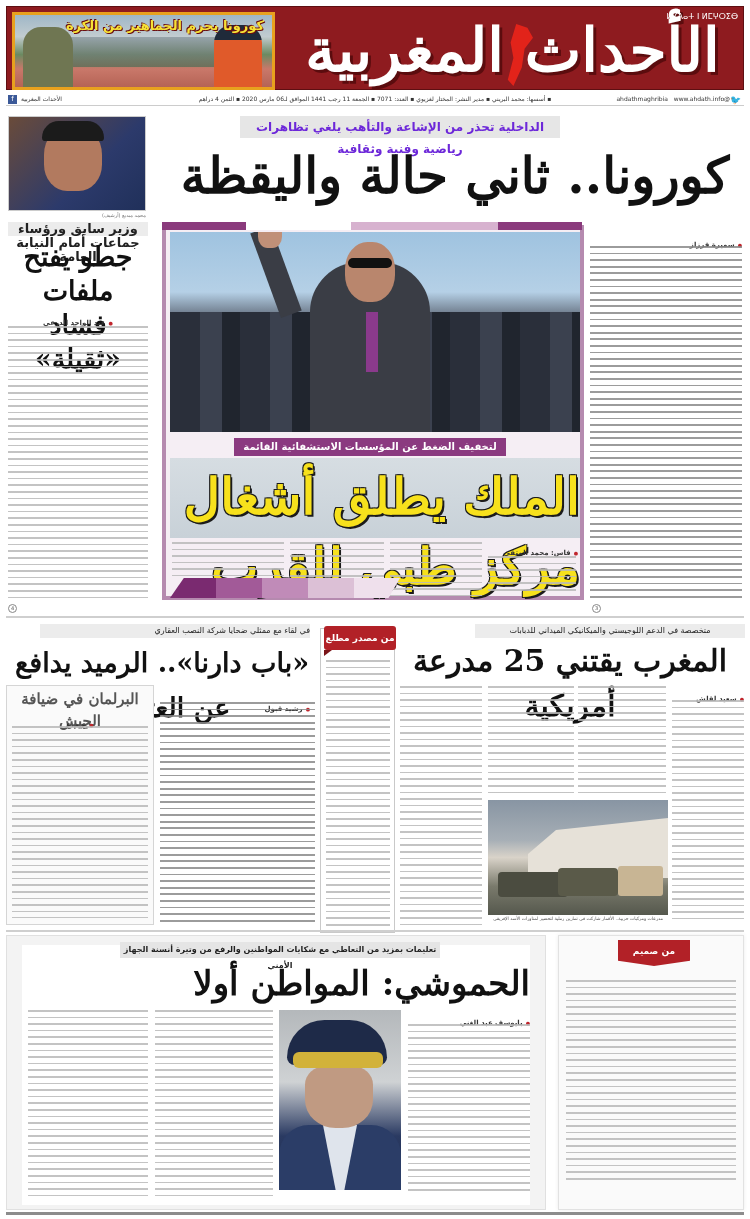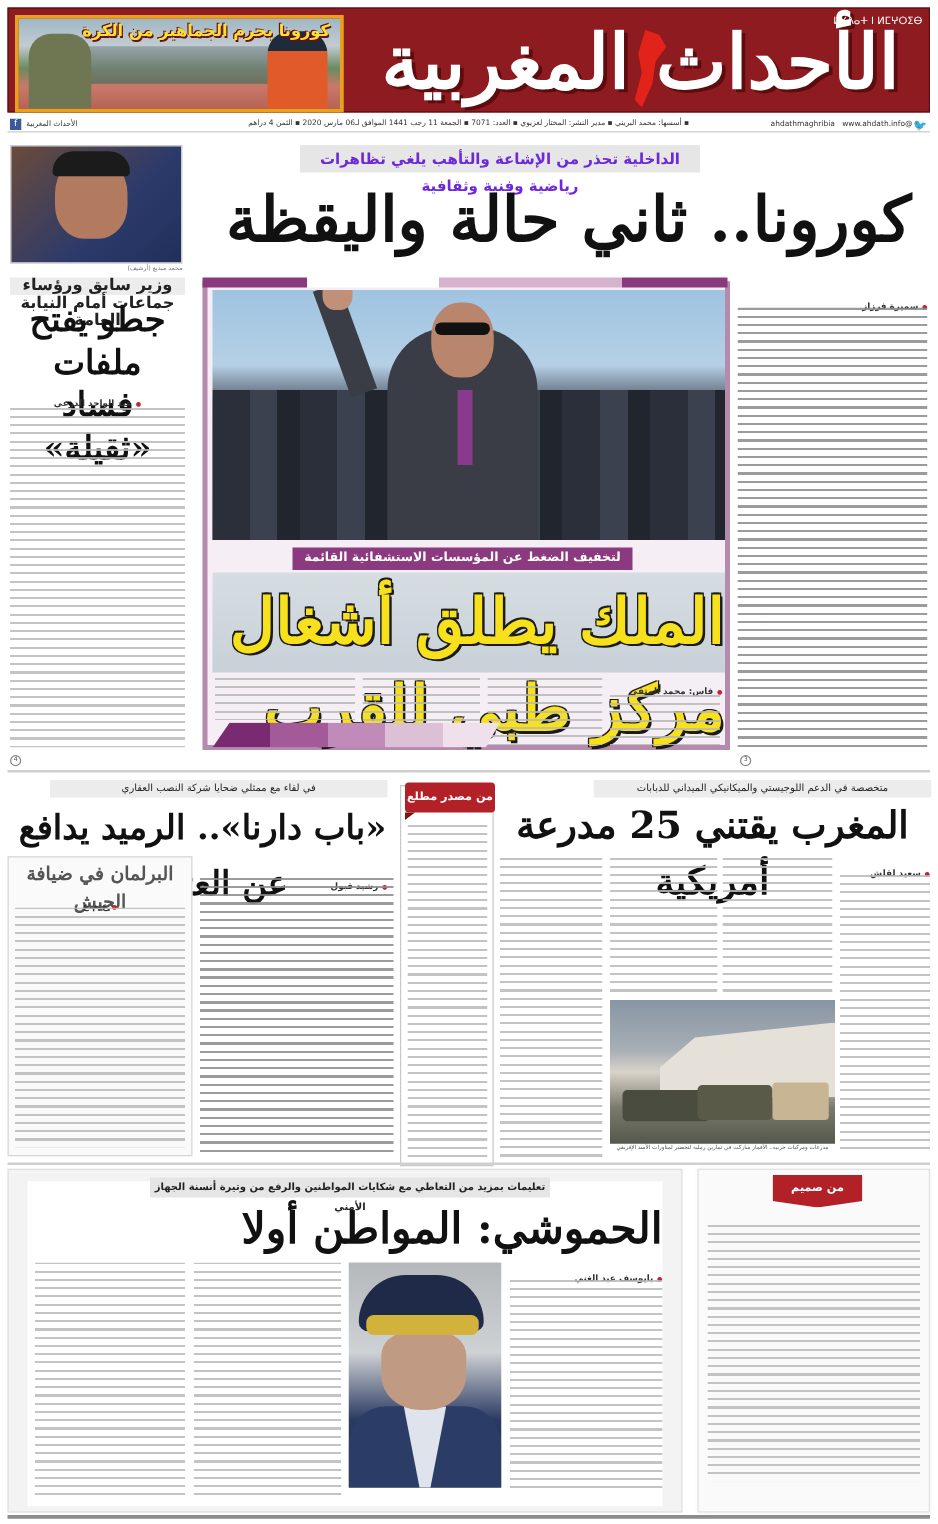--- a/index.html
+++ b/index.html
@@ -65,21 +65,21 @@
 
   .hr { left: 6px; width: 738px; height: 2px; background: #cfcfcf; }
 
   
   .kicker-mid-r { left: 475px; top: 624px; width: 270px; height: 14px; background: #ececec; font-size: 8px; line-height: 14px; text-align: center; }
   .head-mid-r { left: 395px; top: 638px; width: 350px; height: 45px; font-size: 30px; line-height: 45px; font-weight: bold; text-align: center; font-family: "DejaVu Serif", serif; color: #111; }
   .source-box { left: 320px; top: 628px; width: 75px; height: 305px; border: 1px solid #c9c9c9; background: #fff; }
   .source-tag { left: 324px; top: 626px; width: 72px; height: 24px; background: #b22127; color: #fff; font-size: 9px; font-weight: bold; line-height: 24px; text-align: center; border-radius: 3px; }
   .source-tag::after { content:""; position: absolute; left: 0; bottom: -6px; border-top: 6px solid #7a1418; border-right: 8px solid transparent; }
 
-  .kicker-mid-l { left: 40px; top: 624px; width: 270px; height: 14px; background: #ececec; font-size: 8px; line-height: 14px; text-align: center; }
+  .kicker-mid-l { left: 40px; top: 624px; width: 270px; height: 14px; background: #ececec; font-size: 8px; line-height: 14px; }
   .head-mid-l { left: 6px; top: 640px; width: 312px; height: 45px; font-size: 27px; line-height: 45px; font-weight: bold; text-align: center; font-family: "DejaVu Serif", serif; color: #111; }
 
   .army-box { left: 6px; top: 685px; width: 148px; height: 240px; border: 1px solid #d5d5d5; background: #fafafa; }
   .army-head { left: 10px; top: 688px; width: 140px; font-size: 15px; line-height: 22px; font-weight: bold; color: #555; text-align: center; font-family: "DejaVu Serif", serif; }
 
   .tank-photo { left: 488px; top: 800px; width: 180px; height: 115px; background: linear-gradient(180deg,#8895a3 0%, #a7afb6 35%, #d9d3c9 50%, #7a7a6c 75%, #55584d 100%); overflow: hidden; }
   .tank-photo .ship { position:absolute; left: 40px; top: 18px; width: 140px; height: 60px; background: #e6e1d8; clip-path: polygon(0 60%, 20% 20%, 100% 0, 100% 100%, 0 100%); }
   .tank-photo .tank1 { position:absolute; left: 10px; top: 72px; width: 70px; height: 25px; background: #4b4c40; border-radius: 4px; }
   .tank-photo .tank2 { position:absolute; left: 70px; top: 68px; width: 60px; height: 28px; background: #5a5a49; border-radius: 4px; }
   .tank-photo .truck { position:absolute; left: 130px; top: 66px; width: 45px; height: 30px; background: #c8b594; border-radius: 3px; }

